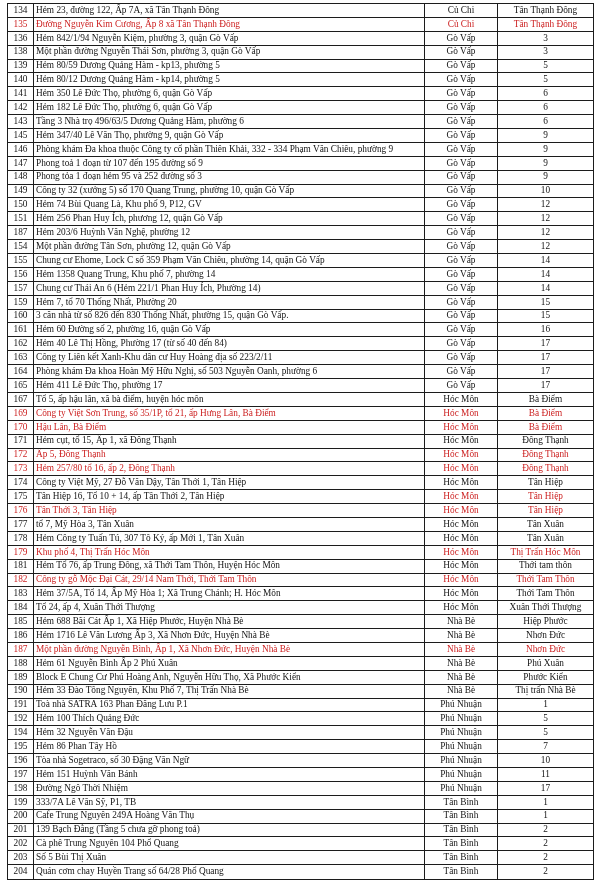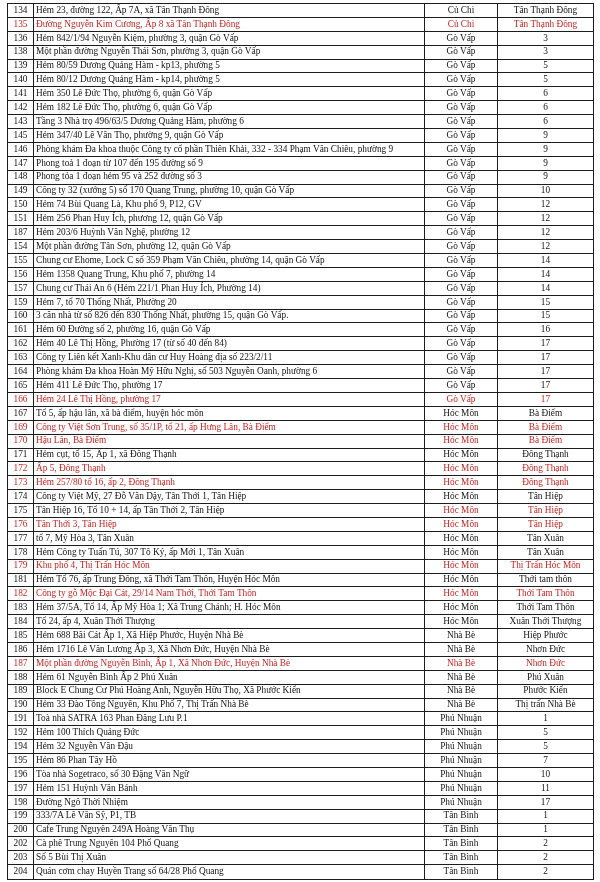--- a/index.html
+++ b/index.html
@@ -214,26 +214,20 @@
           <td class="addr">Phòng khám Đa khoa Hoàn Mỹ Hữu Nghị, số 503 Nguyễn Oanh, phường 6</td>
           <td class="dist">Gò Vấp</td>
           <td class="ward">17</td>
         </tr>
         <tr>
           <td class="no">165</td>
           <td class="addr">Hẻm 411 Lê Đức Thọ, phường 17</td>
           <td class="dist">Gò Vấp</td>
           <td class="ward">17</td>
         </tr>
-        <tr class="hl-all">
-          <td class="no">166</td>
-          <td class="addr">Hẻm 24 Lê Thị Hồng, phường 17</td>
-          <td class="dist">Gò Vấp</td>
-          <td class="ward">17</td>
-        </tr>
         <tr>
           <td class="no">167</td>
           <td class="addr">Tổ 5, ấp hậu lân, xã bà điểm, huyện hóc môn</td>
           <td class="dist">Hóc Môn</td>
           <td class="ward">Bà Điểm</td>
         </tr>
         <tr class="hl-all">
           <td class="no">169</td>
           <td class="addr">Công ty Việt Sơn Trung, số 35/1P, tổ 21, ấp Hưng Lân, Bà Điểm</td>
           <td class="dist">Hóc Môn</td>
@@ -405,20 +399,26 @@
           <td class="no">199</td>
           <td class="addr">333/7A Lê Văn Sỹ, P1, TB</td>
           <td class="dist">Tân Bình</td>
           <td class="ward">1</td>
         </tr>
         <tr>
           <td class="no">200</td>
           <td class="addr">Cafe Trung Nguyên 249A Hoàng Văn Thụ</td>
           <td class="dist">Tân Bình</td>
           <td class="ward">1</td>
+        </tr>
+        <tr>
+          <td class="no">201</td>
+          <td class="addr">139 Bạch Đằng (Tầng 5 chưa gỡ phong toả)</td>
+          <td class="dist">Tân Bình</td>
+          <td class="ward">2</td>
         </tr>
         <tr>
           <td class="no">202</td>
           <td class="addr">Cà phê Trung Nguyên 104 Phổ Quang</td>
           <td class="dist">Tân Bình</td>
           <td class="ward">2</td>
         </tr>
         <tr>
           <td class="no">203</td>
           <td class="addr">Số 5 Bùi Thị Xuân</td>

